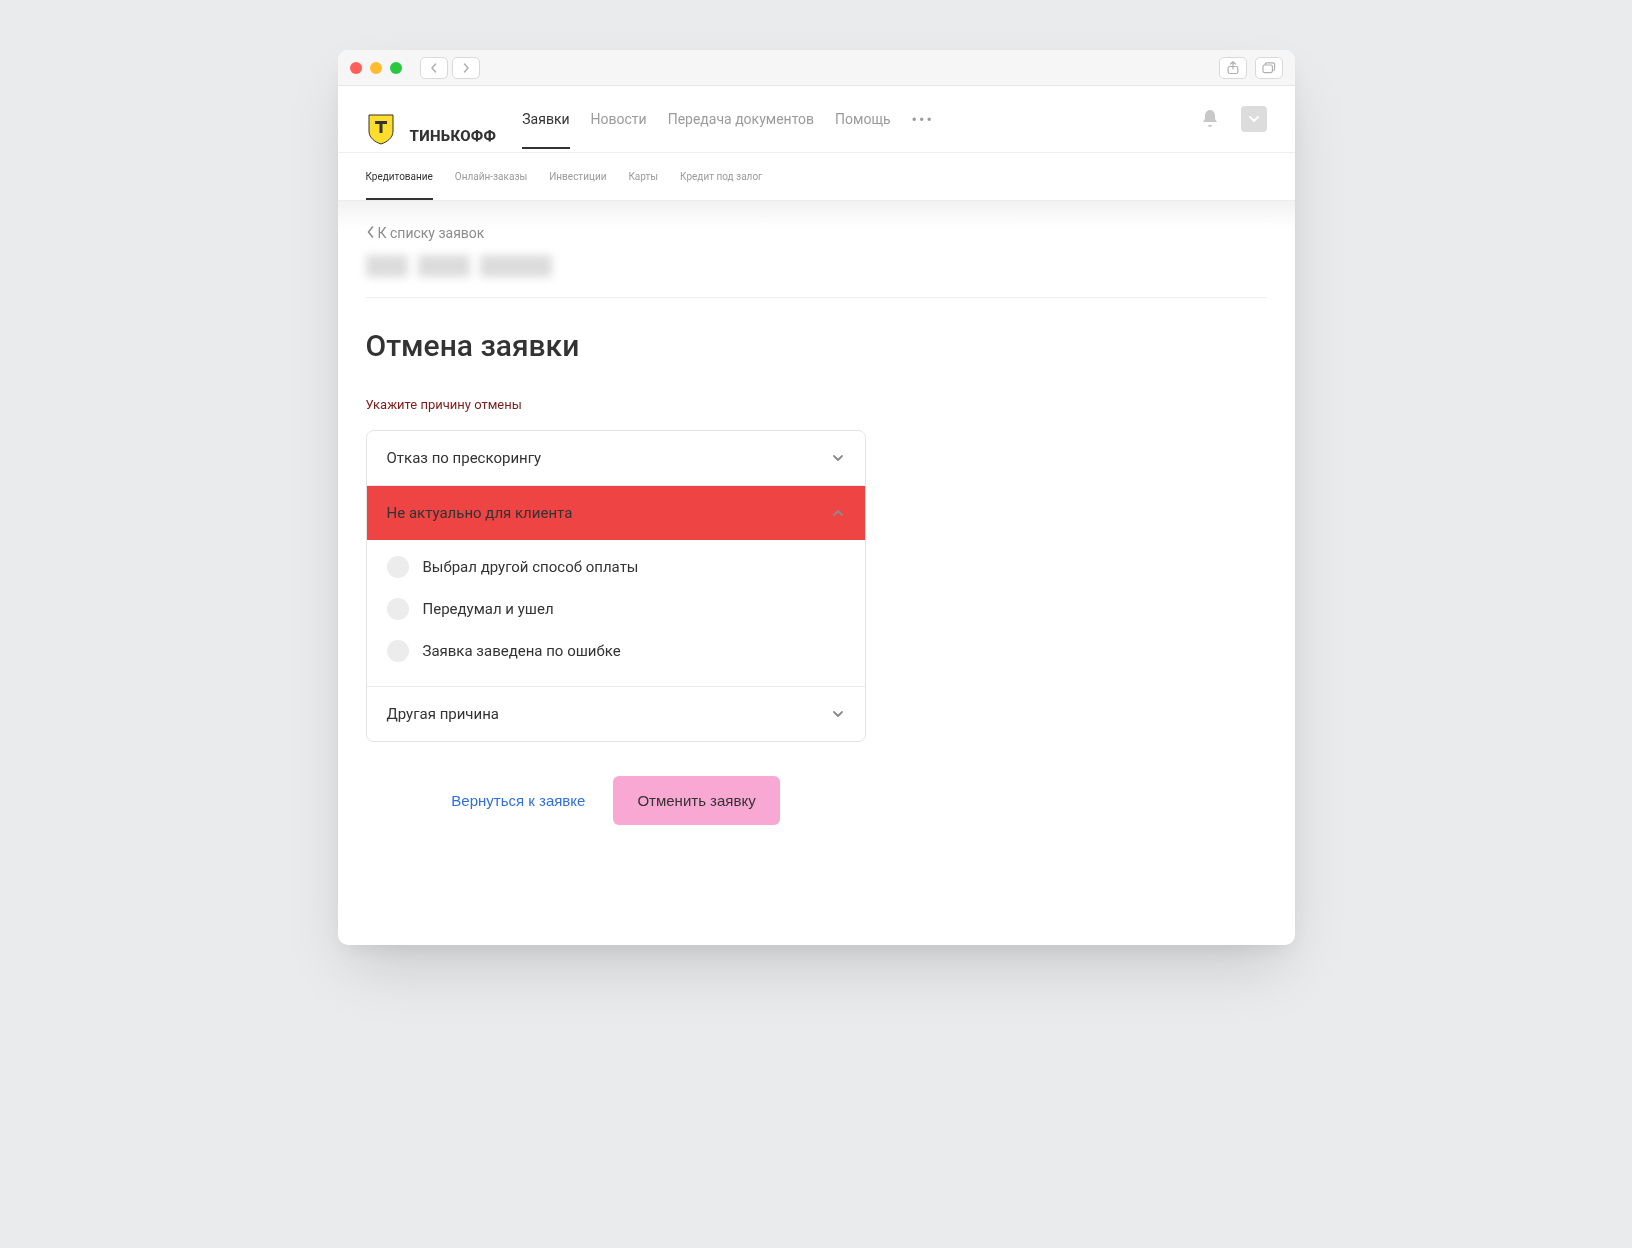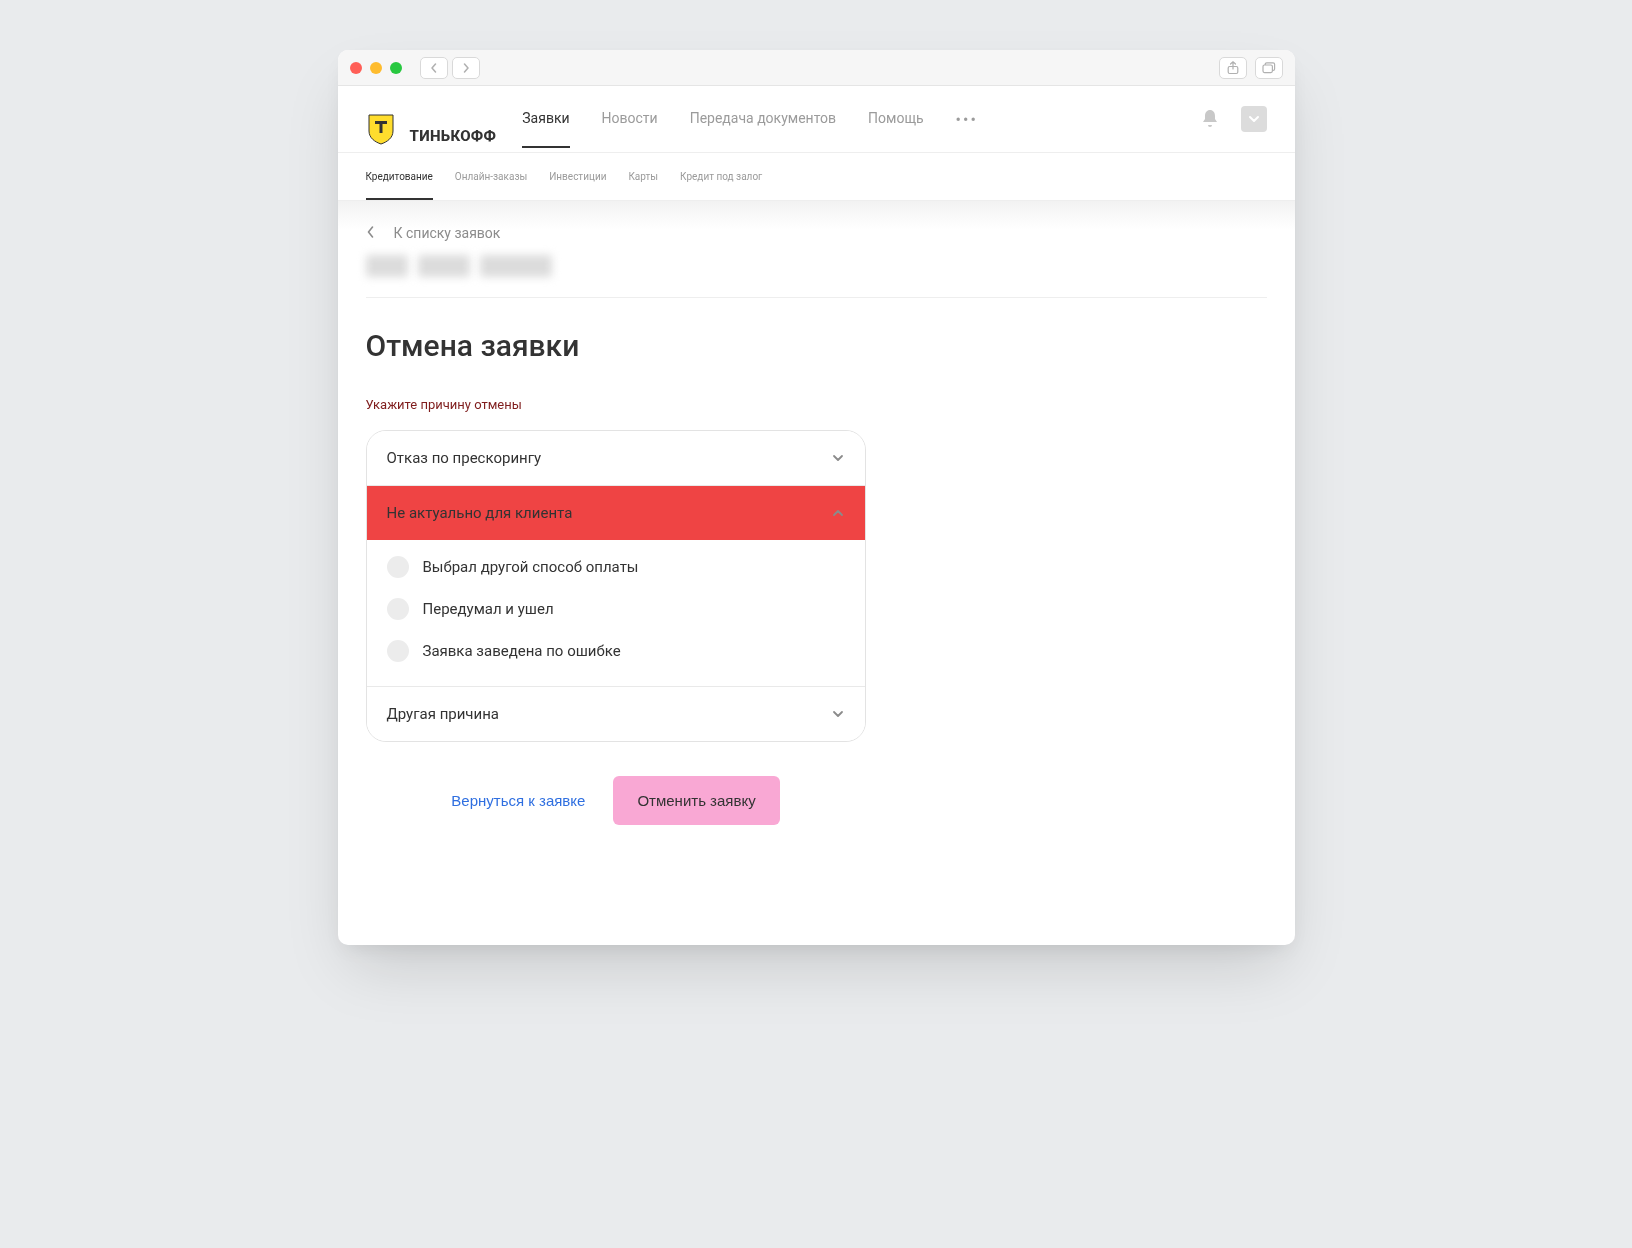--- a/index.html
+++ b/index.html
@@ -75,21 +75,21 @@
     width: 30px; height: 32px;
     display:flex; align-items:center; justify-content:center;
   }
   .logo-mark svg { display:block; }
   .logo-text {
     font-weight: 800;
     font-size: 15px;
     letter-spacing: 0.3px;
     color:#333;
   }
-  .primary-tabs { display:flex; gap:32px; align-items:center; flex:1; }
+  .primary-tabs { display:flex; gap:21px; align-items:flex-end; flex:1; }
   .ptab {
     font-size: 14px;
     color:#9b9b9b;
     padding: 0 0 20px;
     border-bottom: 2px solid transparent;
     cursor:pointer;
   }
   .ptab.active { color:#333; border-bottom-color:#333; }
   .dots-btn {
     padding-bottom:20px; color:#9b9b9b; cursor:pointer;
@@ -131,21 +131,21 @@
     border-bottom: none;
   }
 
   
   .content {
     padding: 0 28px 40px;
     min-height: 720px;
   }
 
   .breadcrumb {
-    display:flex; align-items:center; gap:18px;
+    display:flex; align-items:center; gap:2px;
     color:#8c8c8c; font-size:14px; cursor:pointer;
     margin-top:-4px;
   }
   .breadcrumb svg { flex:none; }
 
   .blur-line {
     margin-top: 14px;
     display:flex; gap:10px;
   }
   .blur-chunk {
@@ -168,21 +168,21 @@
 
   .prompt {
     font-size: 13px;
     color:#7f1d1d;
     margin-bottom: 18px;
   }
 
   
   .accordion {
     border:1px solid #e3e3e3;
-    border-radius:20px;
+    border-radius:8px;
     width: 500px;
     overflow:hidden;
   }
   .acc-item + .acc-item { border-top:1px solid #e9e9e9; }
   .acc-header {
     display:flex; align-items:center; justify-content:space-between;
     padding: 18px 20px;
     font-size:15px; color:#333;
     cursor:pointer;
     background:#fff;

